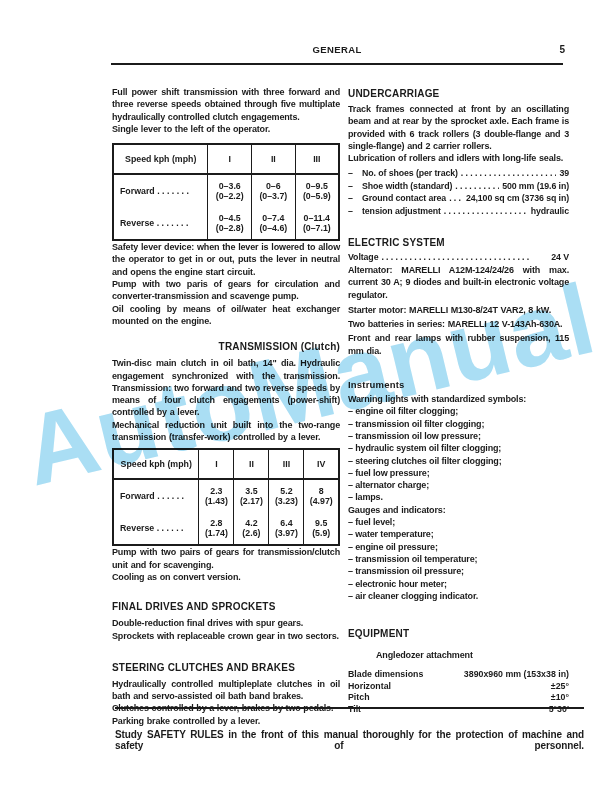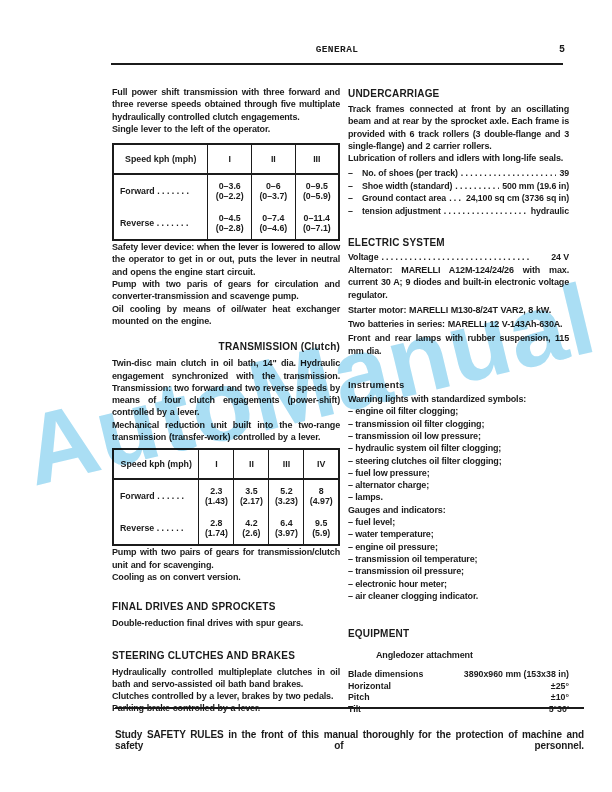--- a/index.html
+++ b/index.html
@@ -4,21 +4,21 @@
 <style>
   * { margin:0; padding:0; box-sizing:border-box; }
   html,body { background:#ffffff; }
   .page {
     position:relative; width:612px; height:792px; background:#fff;
     font-family:"Liberation Sans", sans-serif; color:#1b1b1b; overflow:hidden;
   }
   
   .header-row {
     position:absolute; left:111px; top:44px; width:452px;
-    border-bottom:2px solid #1b1b1b; padding-bottom:19px; height:15px;font-family:Liberation Mono, monospace;
+    border-bottom:2px solid #1b1b1b; padding-bottom:19px; height:15px;
   }
   .header-title {
     position:absolute; left:0; right:0; text-align:center;
     font-weight:bold; font-size:9.5px; letter-spacing:0.4px;
   }
   .page-number { position:absolute; right:-2px; top:0; font-weight:bold; font-size:10px; }
   
   .watermark {
     position:absolute; left:26px; top:402px; z-index:6;
     font-size:100px; font-weight:bold; line-height:100px; white-space:nowrap;
@@ -194,20 +194,21 @@
             </td>
         </tr>
       </tbody>
     </table>
 
     <p class="p mt6">Pump with two pairs of gears for transmission/clutch unit and for scavenging.</p>
     <p class="p">Cooling as on convert version.</p>
 
     <h3 class="h1 mt18">FINAL DRIVES AND SPROCKETS</h3>
     <p class="p mt5">Double-reduction final drives with spur gears.</p>
+    <p class="p">Sprockets with replaceable crown gear in two sectors.</p>
 
     <h3 class="h1 mt20">STEERING CLUTCHES AND BRAKES</h3>
     <p class="p mt5">Hydraulically controlled multipleplate clutches in oil bath and servo-assisted oil bath band brakes.</p>
     <p class="p">Clutches controlled by a lever, brakes by two pedals.</p>
     <p class="p">Parking brake controlled by a lever.</p>
   </div>
 
   <div class="col col-right">
     <h3 class="h1">UNDERCARRIAGE</h3>
     <p class="p mt4">Track frames connected at front by an oscillating beam and at rear by the sprocket axle. Each frame is provided with 6 track rollers (3 double-flange and 3 single-flange) and 2 carrier rollers.</p>

